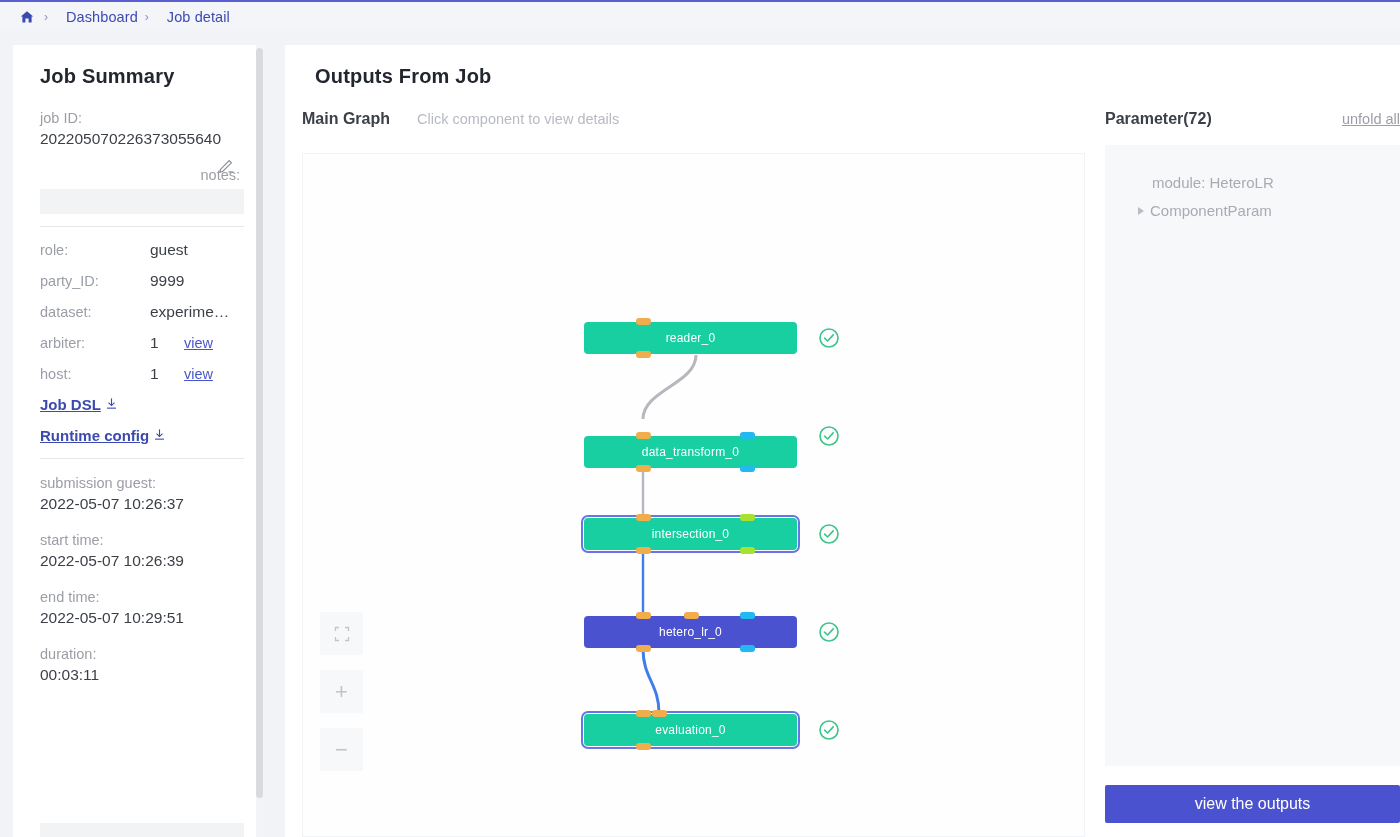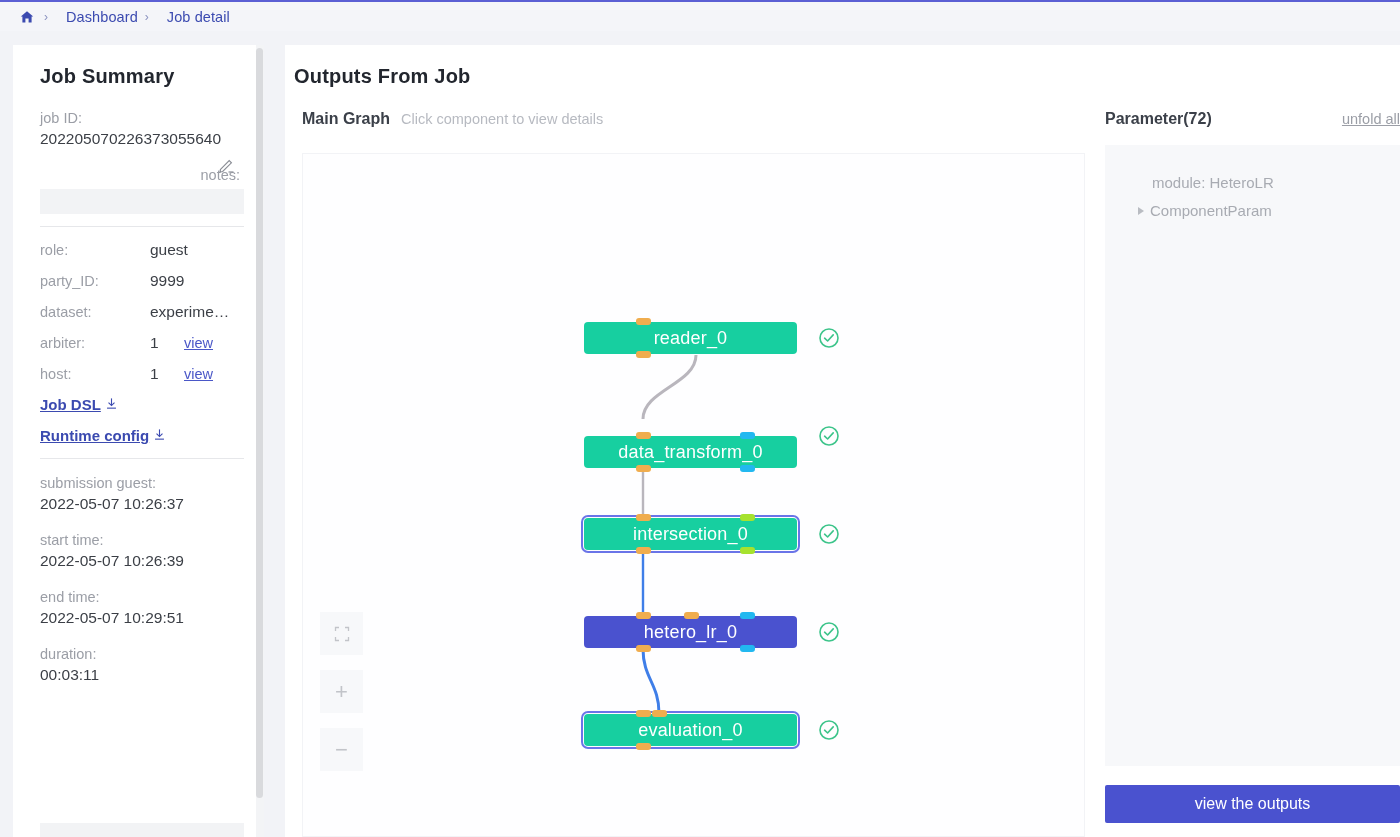--- a/index.html
+++ b/index.html
@@ -92,26 +92,26 @@
     width: 204px; height: 14px; background: #f2f3f5;
   }
 
   
   .main {
     position: absolute; left: 285px; top: 45px;
     width: 1115px; height: 792px;
     background: #ffffff;
   }
   .main-title {
-    position: absolute; left: 9px; top: 20px;
+    position: absolute; left: 30px; top: 20px;
     font-size: 20px; font-weight: bold; color: #22262e; letter-spacing: .2px;
   }
   .graph-head {
     position: absolute; left: 17px; top: 65px;
-    display: flex; align-items: baseline; gap: 11px;
+    display: flex; align-items: baseline; gap: 27px;
   }
   .graph-head .gh-title { font-size: 16px; font-weight: bold; color: #3b4049; }
   .graph-head .gh-hint { font-size: 14.5px; color: #b7bac1; }
 
   .canvas {
     position: absolute; left: 17px; top: 108px;
     width: 783px; height: 684px;
     border: 1px solid #f2f3f6;
     background: #fefeff;
     overflow: hidden;
@@ -131,21 +131,21 @@
   .zbtn .plus, .zbtn .minus {
     font-size: 22px; line-height: 1; color: #c2c4c9; font-weight: 300;
   }
 
   
   .node {
     position: absolute;
     width: 213px; height: 32px;
     border-radius: 4px;
     display: flex; align-items: center; justify-content: center;
-    font-size: 18px; color: #ffffff;
+    font-size: 12px; color: #ffffff;
     letter-spacing: .2px;
   }
   .node.teal { background: #17cfa0; }
   .node.blue { background: #4a52cf; }
   .node.sel  { outline: 2px solid #6a74e8; outline-offset: 1px; }
   .port {
     position: absolute; width: 15px; height: 7px; border-radius: 3px;
   }
   .port.orange { background: #f0ad4e; }
   .port.cyan   { background: #22b8f0; }

